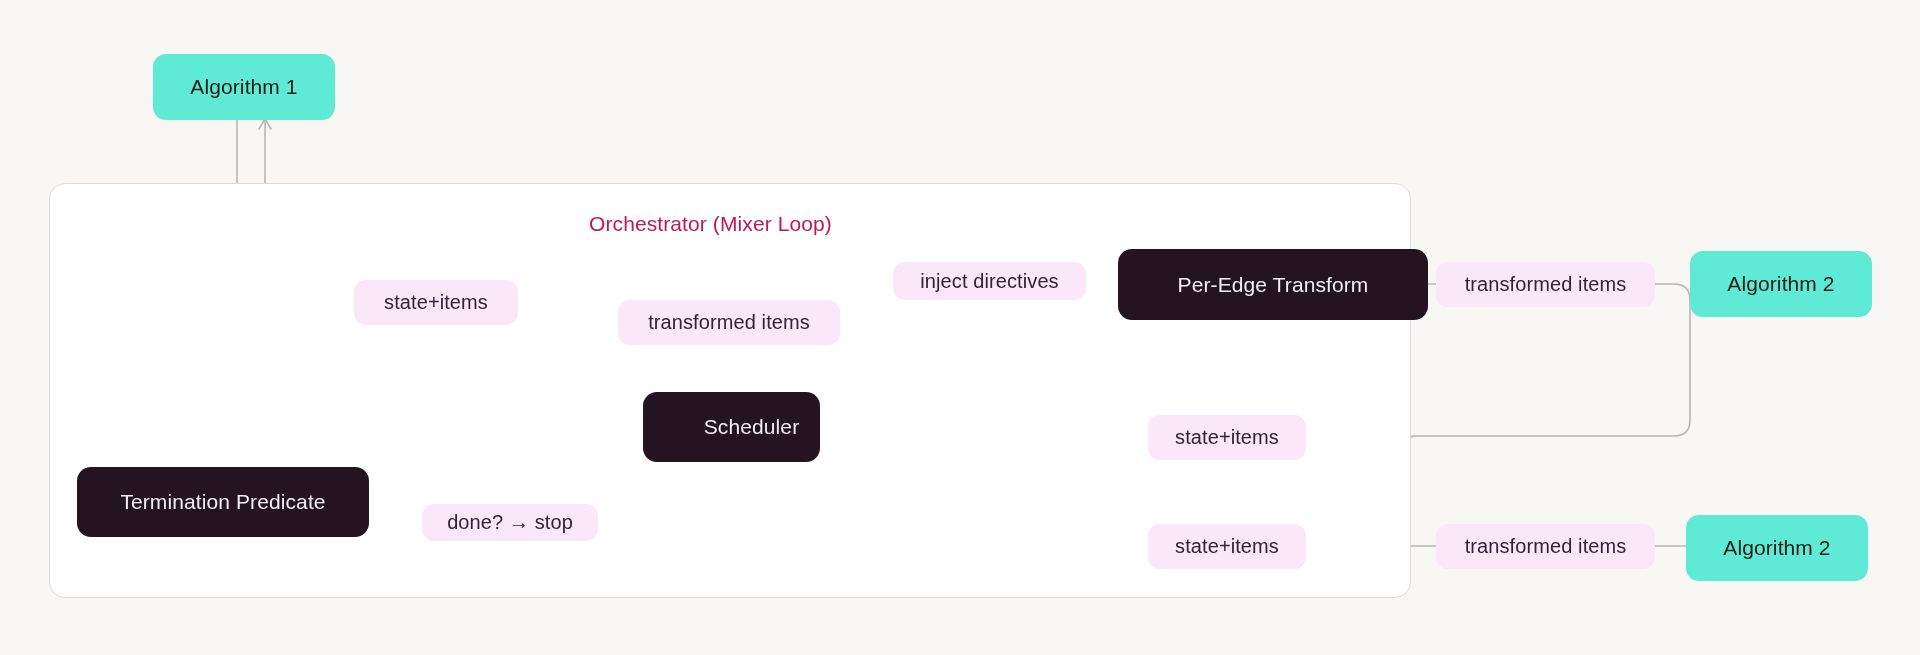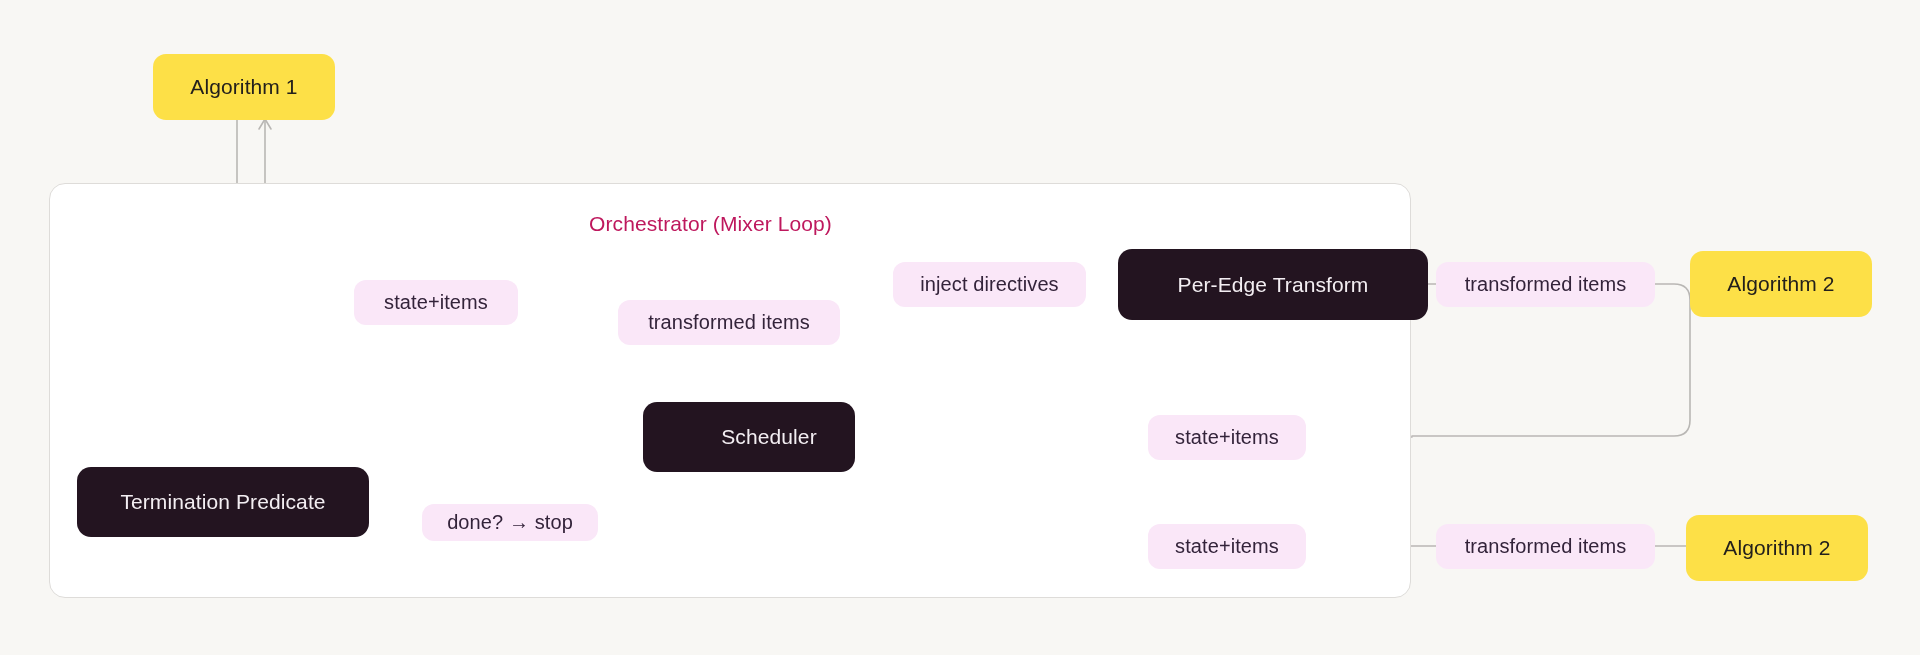--- a/index.html
+++ b/index.html
@@ -35,21 +35,21 @@
 
   
   .node{
     position:absolute;
     box-sizing:border-box;
     display:flex;align-items:center;justify-content:center;
     white-space:nowrap;
     letter-spacing:.1px;
   }
   .node-green{
-    background:#fde047;
+    background:#5eead4;
     color:#23201c;
     border-radius:13px;
     font-size:21px;
   }
   .node-dark{
     background:#231420;
     color:#f3eef2;
     border-radius:14px;
     font-size:21px;
   }
@@ -107,33 +107,33 @@
     <path class="edge" d="M 1655 546 L 1686 546"></path>
   </svg>
 
   <div class="group-box" style="left:49px;top:183px;width:1362px;height:415px;"></div>
   <div class="group-title" style="left:589px;top:212px;">Orchestrator (Mixer Loop)</div>
 
   <div class="node node-green" style="left:153px;top:54px;width:182px;height:66px;">Algorithm 1</div>
 
   <div class="node node-dark" style="left:1118px;top:249px;width:310px;height:71px;">Per-Edge Transform</div>
 
-  <div class="node node-dark" style="left:643px;top:402px;width:212px;height:70px;padding-left:40px;">Scheduler</div>
+  <div class="node node-dark" style="left:643px;top:392px;width:177px;height:70px;padding-left:40px;">Scheduler</div>
 
   <div class="node node-dark" style="left:77px;top:467px;width:292px;height:70px;">Termination Predicate</div>
 
   <div class="node node-green" style="left:1690px;top:251px;width:182px;height:66px;">Algorithm 2</div>
 
   <div class="node node-green" style="left:1686px;top:515px;width:182px;height:66px;">Algorithm 2</div>
 
   <div class="chip" style="left:354px;top:280px;width:164px;height:45px;">state+items</div>
 
   <div class="chip" style="left:618px;top:300px;width:222px;height:45px;">transformed items</div>
 
-  <div class="chip" style="left:893px;top:262px;width:193px;height:45px;">inject directives</div>
+  <div class="chip" style="left:893px;top:262px;width:193px;height:38px;">inject directives</div>
 
   <div class="chip" style="left:1436px;top:262px;width:219px;height:45px;">transformed items</div>
 
   <div class="chip" style="left:1148px;top:415px;width:158px;height:45px;">state+items</div>
 
   <div class="chip" style="left:422px;top:480px;width:176px;height:37px;margin-top:24px;">done? → stop</div>
 
   <div class="chip" style="left:1148px;top:524px;width:158px;height:45px;">state+items</div>
 
   <div class="chip" style="left:1436px;top:524px;width:219px;height:45px;">transformed items</div>

